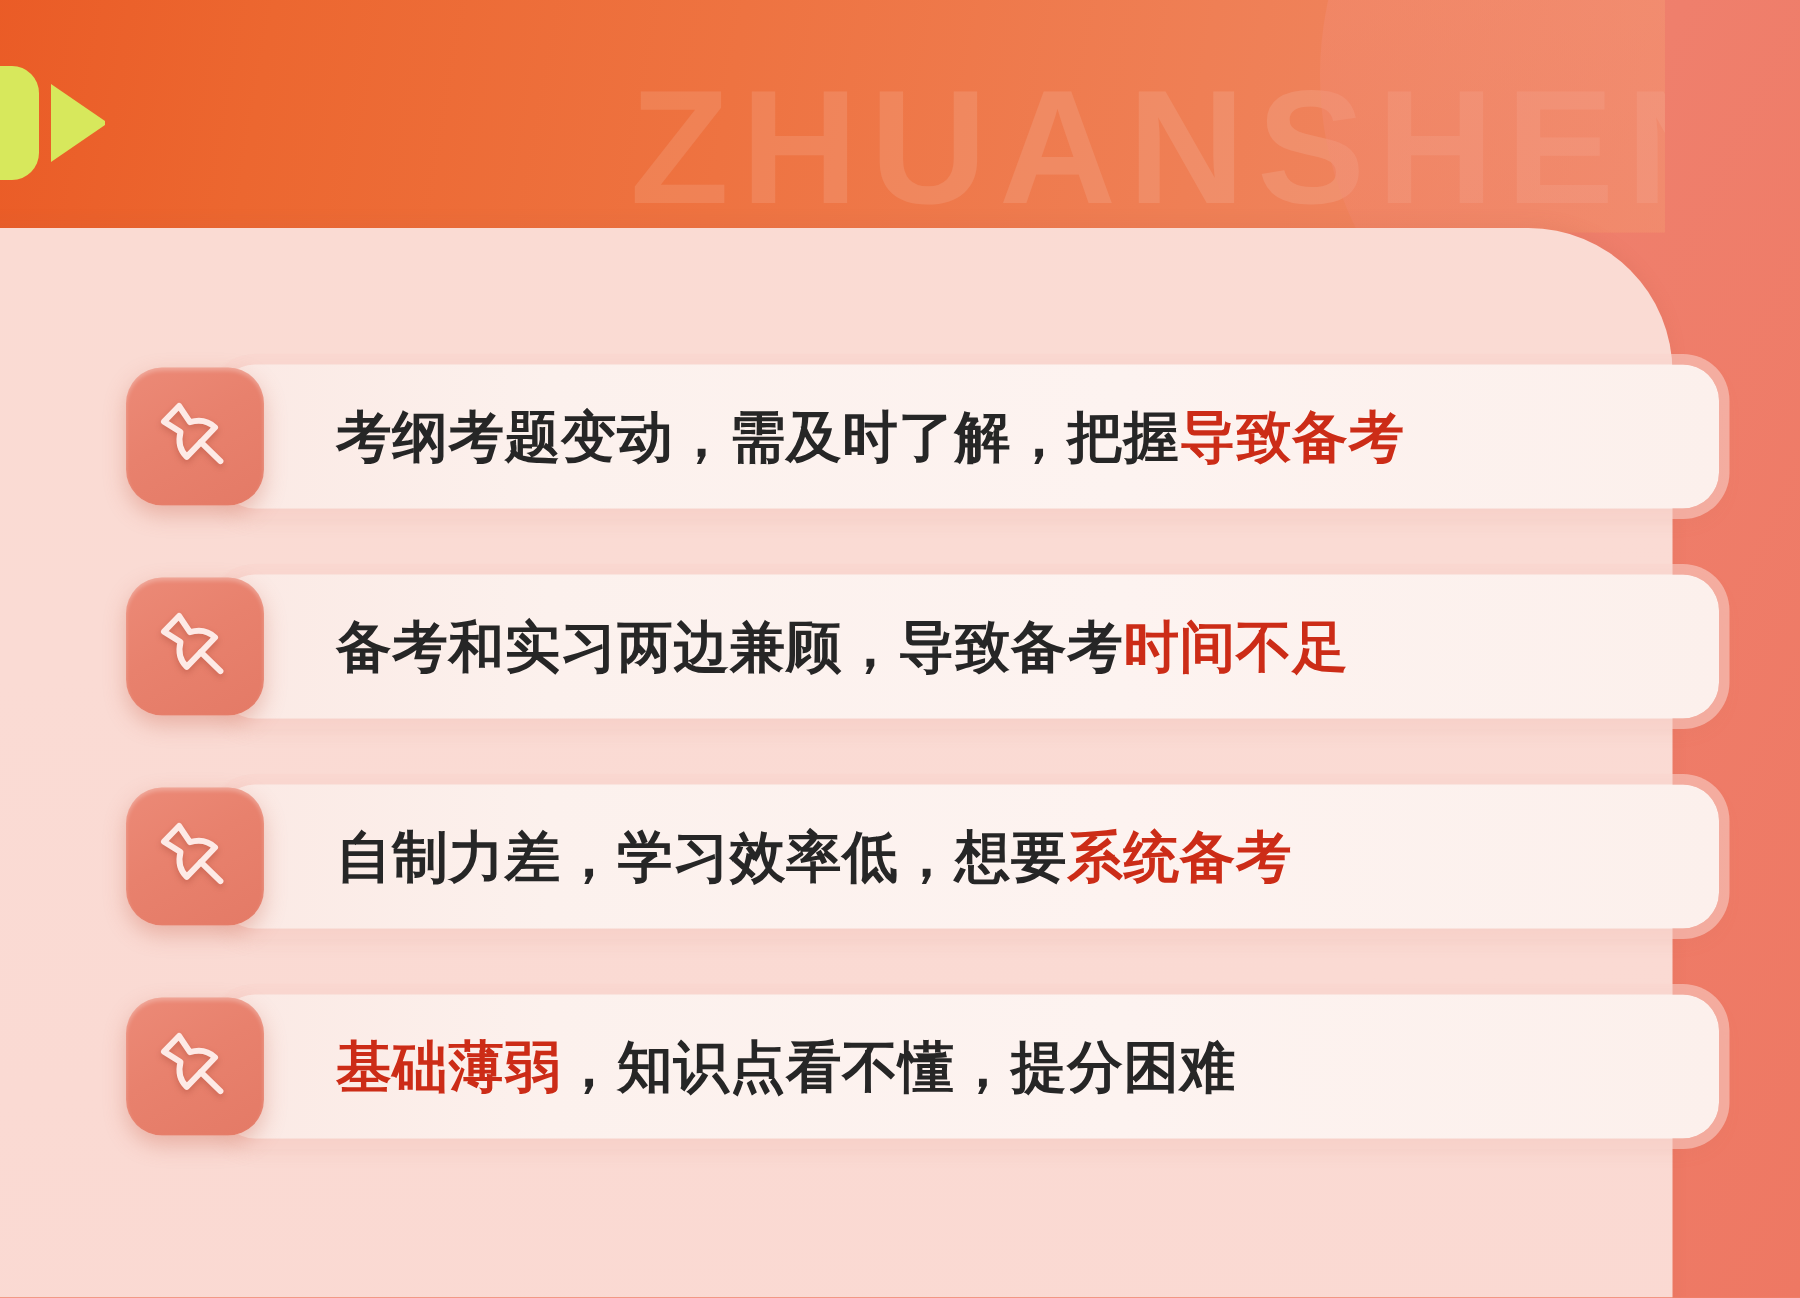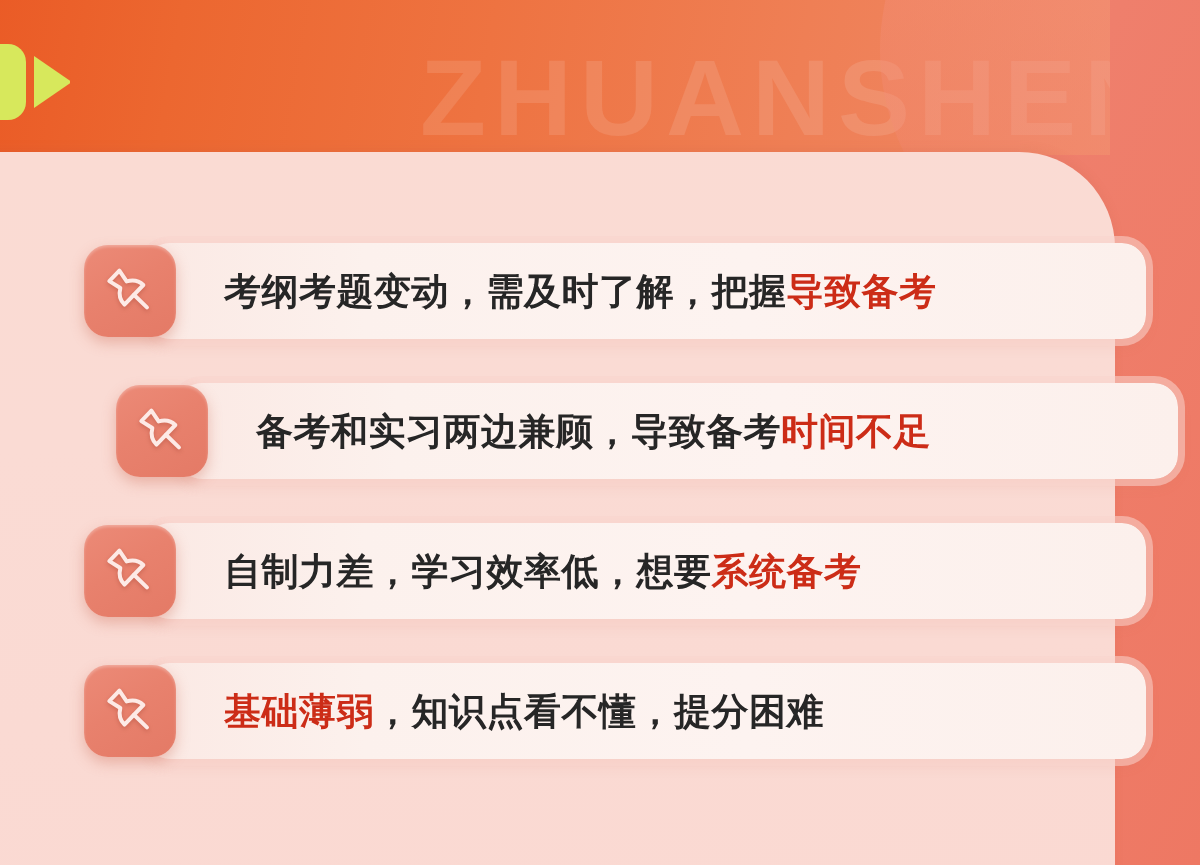--- a/index.html
+++ b/index.html
@@ -104,21 +104,21 @@
     width: 100%;
   }
 
   .row {
     position: absolute;
     left: 84px;
     width: 1062px;
     height: 96px;
   }
   .row-0 { top: 243px; }
-  .row-1 { top: 383px; margin-left: 32px; }
+  .row-1 { top: 383px; }
   .row-2 { top: 523px; text-align: right; }
   .row-3 { top: 663px; padding-left: 48px; }
 
   .row-card {
     position: absolute;
     left: 62px;
     top: 0;
     width: 1000px;
     height: 96px;
     border-radius: 24px;

